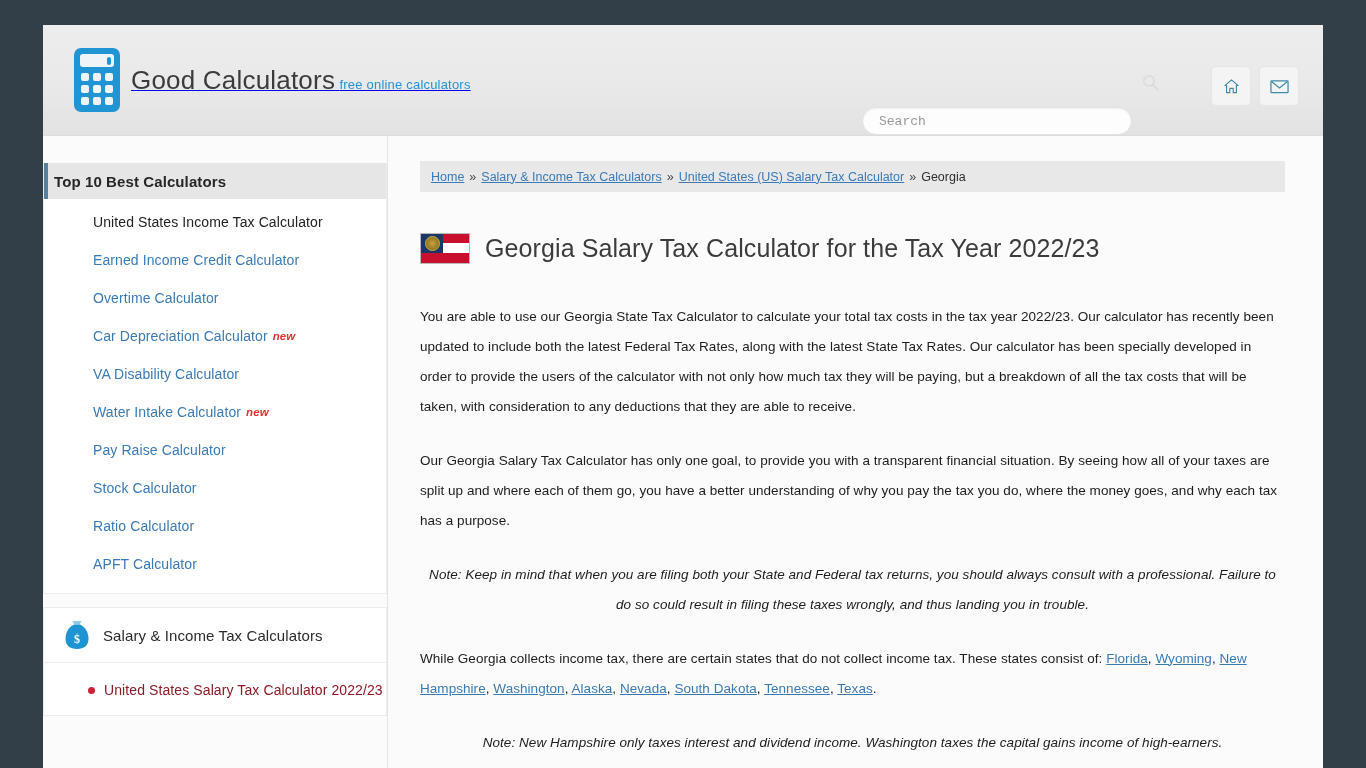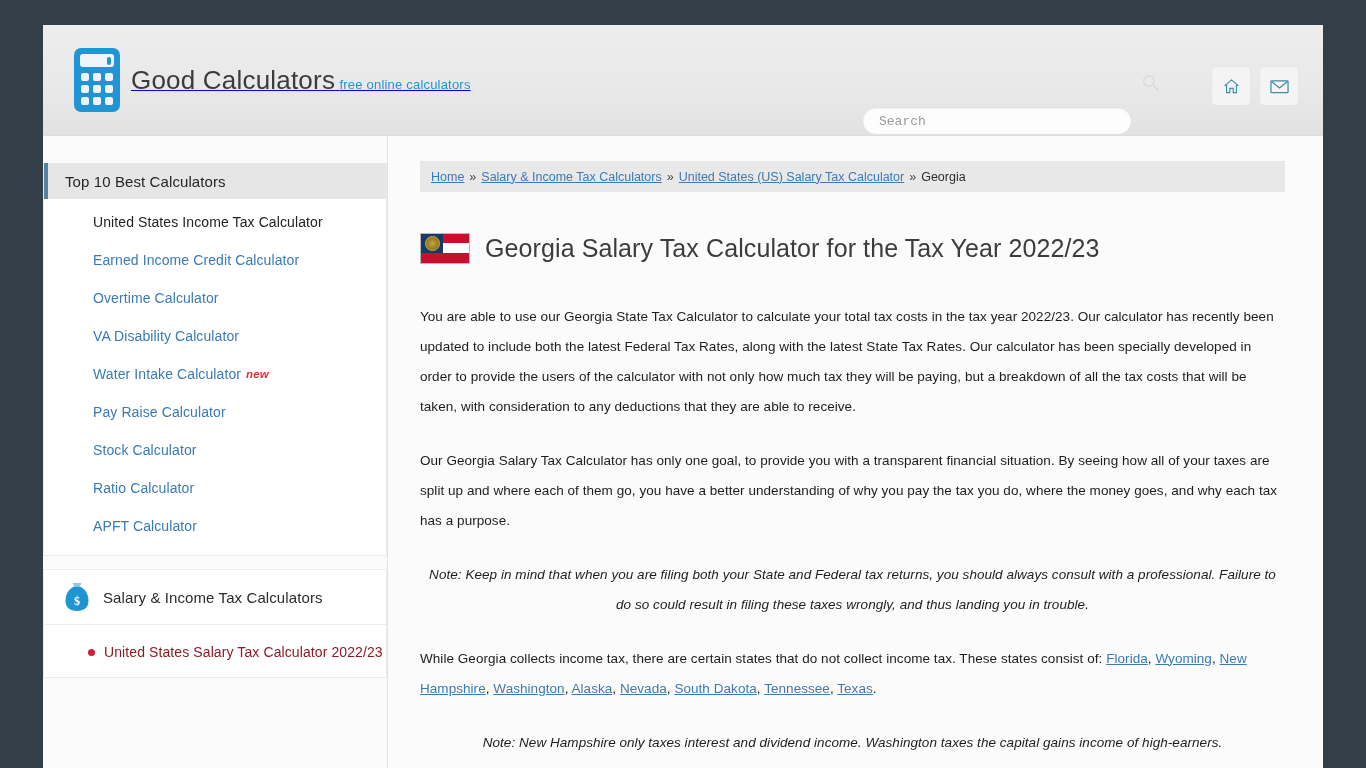--- a/index.html
+++ b/index.html
@@ -169,23 +169,23 @@
   .panel { background: #ffffff; border: 1px solid #ececec; border-top: none; }
   .panel-head {
     background: #e6e6e6;
     height: 36px;
     display: flex;
     align-items: center;
     border-left: 4px solid #55819f;
   }
   .panel-head .ptitle {
     font-size: 15px;
-    font-weight: normal;
+    font-weight: bold;
     color: #262626;
-    padding-left: 17px;
+    padding-left: 6px;
     letter-spacing: 0.1px;
   }
   .panel-list { padding: 4px 0 10px 0; }
   .nav-item {
     display: block;
     font-size: 14px;
     color: #3a7ab5;
     padding: 10px 0 10px 49px;
     text-decoration: none;
     line-height: 18px;
@@ -386,20 +386,23 @@
           <a class="nav-item current" href="#">
             <span>United States Income Tax Calculator</span>
           </a>
           <a class="nav-item" href="#">
             <span>Earned Income Credit Calculator</span>
           </a>
           <a class="nav-item" href="#">
             <span>Overtime Calculator</span>
           </a>
           <a class="nav-item" href="#">
+            <span>Car Depreciation Calculator</span><span class="newbadge">new</span>
+          </a>
+          <a class="nav-item" href="#">
             <span>VA Disability Calculator</span>
           </a>
           <a class="nav-item" href="#">
             <span>Water Intake Calculator</span><span class="newbadge">new</span>
           </a>
           <a class="nav-item" href="#">
             <span>Pay Raise Calculator</span>
           </a>
           <a class="nav-item" href="#">
             <span>Stock Calculator</span>

